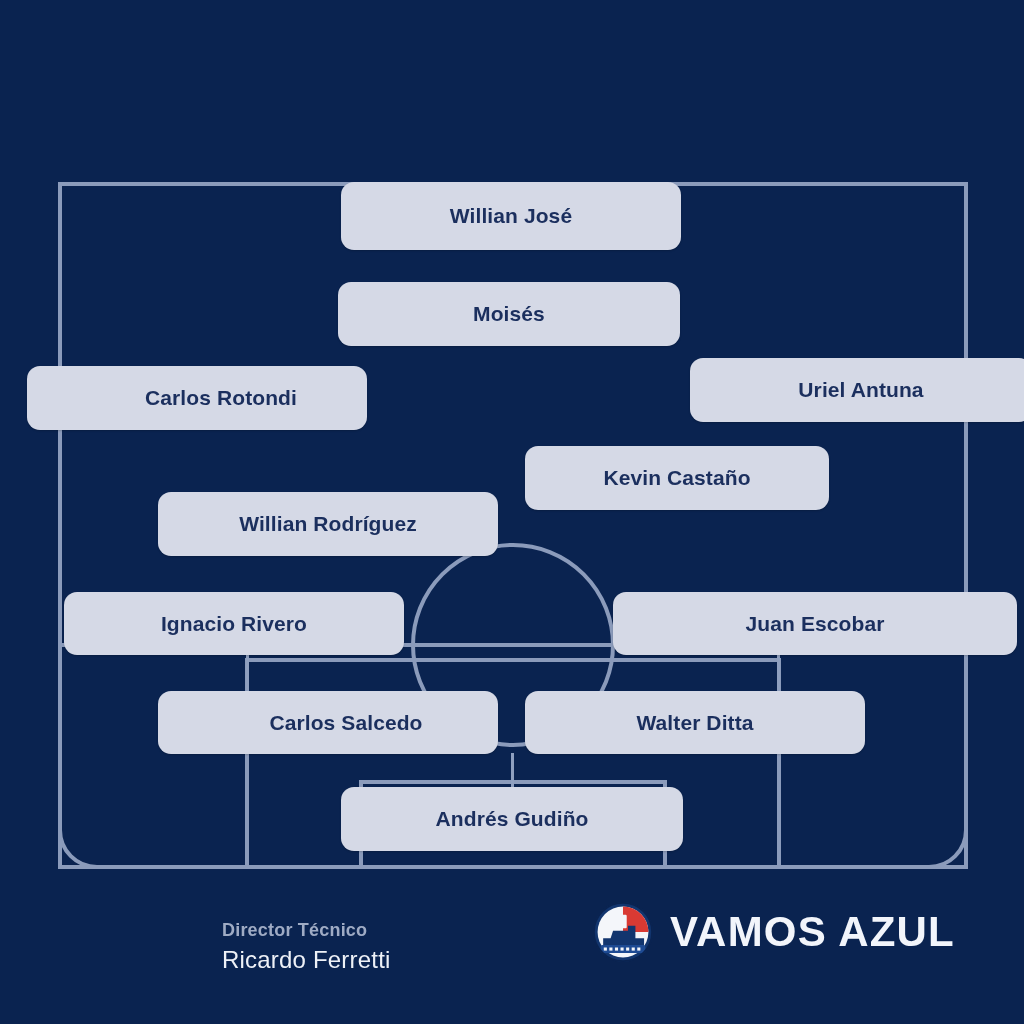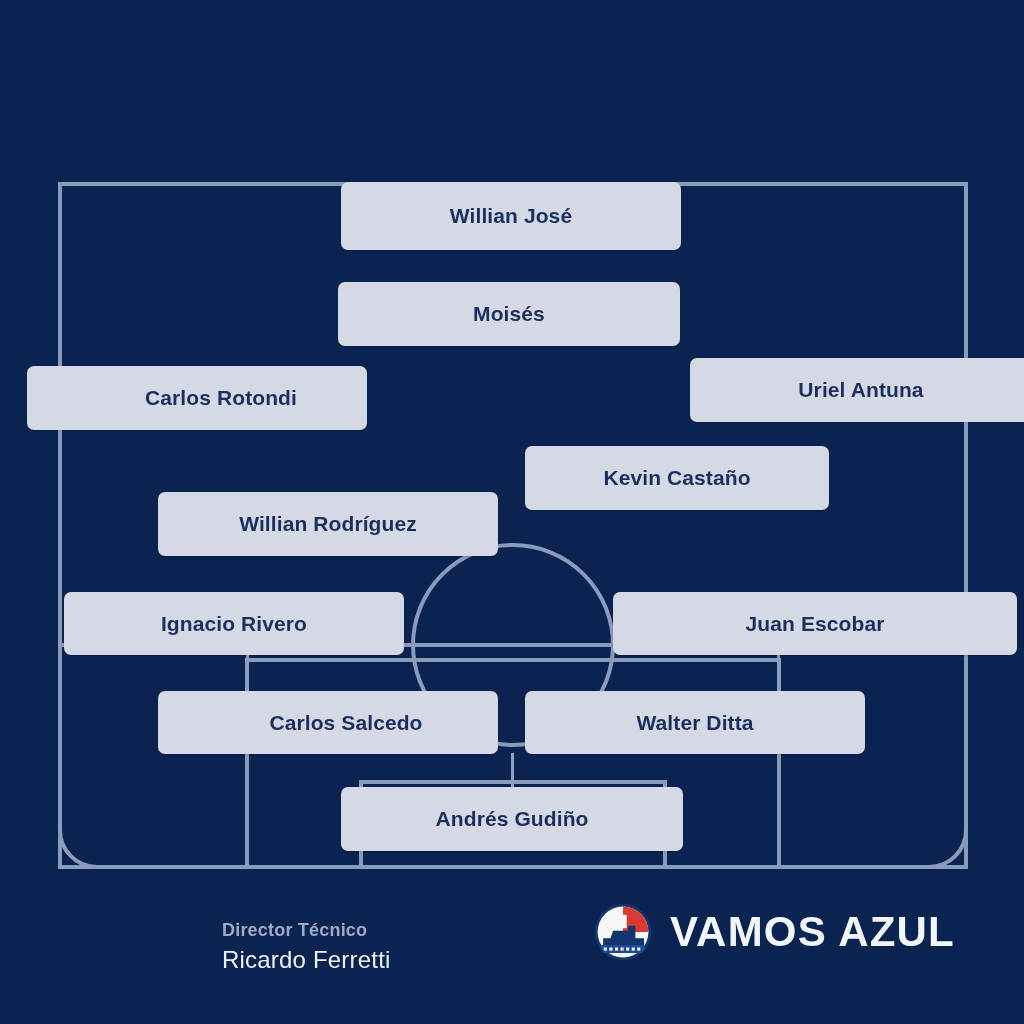--- a/index.html
+++ b/index.html
@@ -23,21 +23,21 @@
     top: 182px;
     width: 910px;
     height: 687px;
   }
   #pitch svg { display: block; width: 100%; height: 100%; }
 
   
   .card {
     position: absolute;
     background: #d5d9e6;
-    border-radius: 7px;
+    border-radius: 13px;
     color: #1b2f5e;
     font-weight: bold;
     font-size: 21px;
     letter-spacing: .1px;
     display: flex;
     align-items: center;
     justify-content: center;
     box-sizing: border-box;
     box-shadow: 0 1px 2px rgba(0,0,0,0.18);
     text-align: center;

